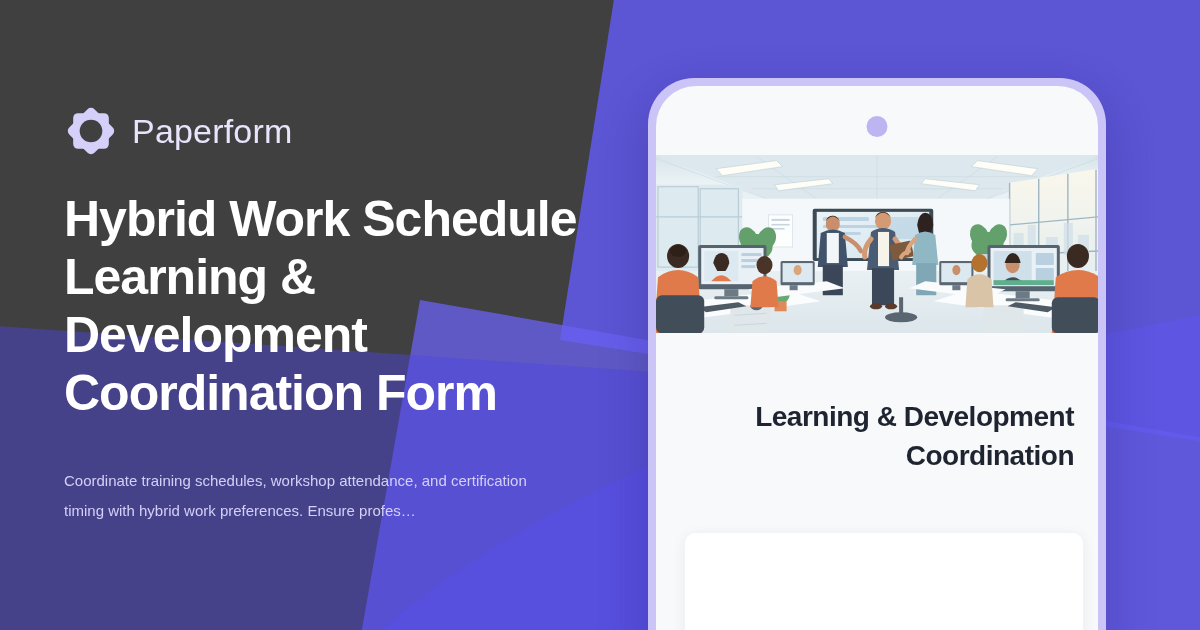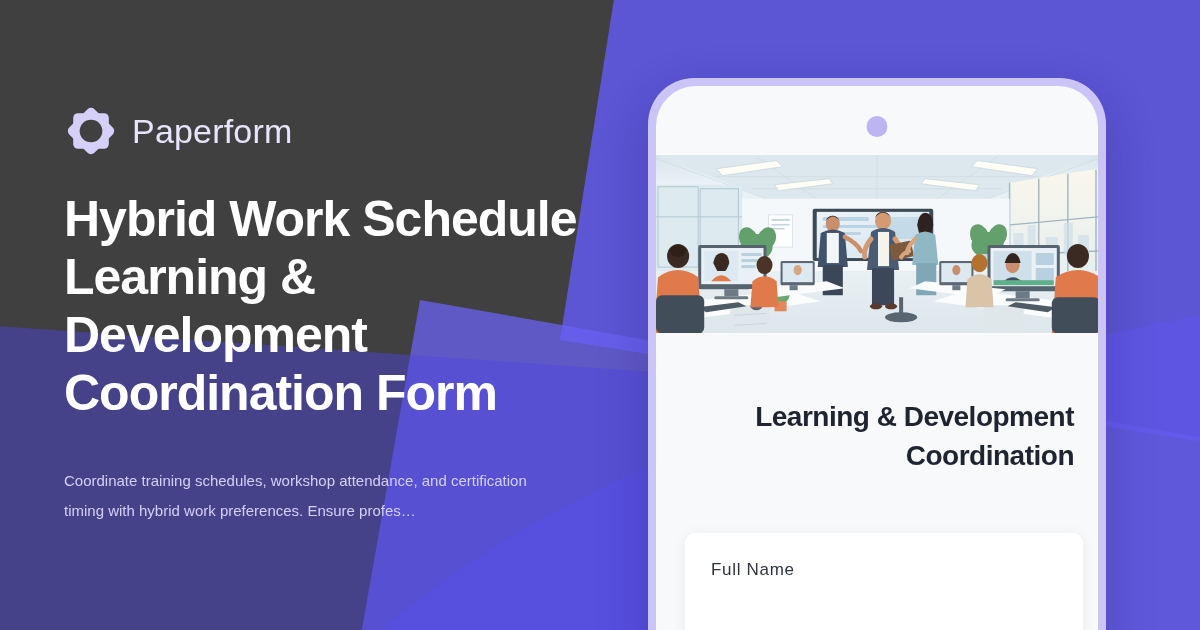--- a/index.html
+++ b/index.html
@@ -487,21 +487,20 @@
 
         <g fill="#4B5763" opacity=".9">
           <ellipse cx="244" cy="162" rx="16" ry="5"></ellipse>
           <rect x="242" y="142" width="4" height="20"></rect>
         </g>
       </svg>
 
       <h2 class="form-title">Learning &amp; Development Coordination</h2>
 
       <div class="form-card">
-        <div class="field-label">Full Name</div>
         <input class="field-input" type="text" placeholder="" style="">
 
       </div>
 
     </div>
   </div>
 
 </div>
 
 </body></html>

